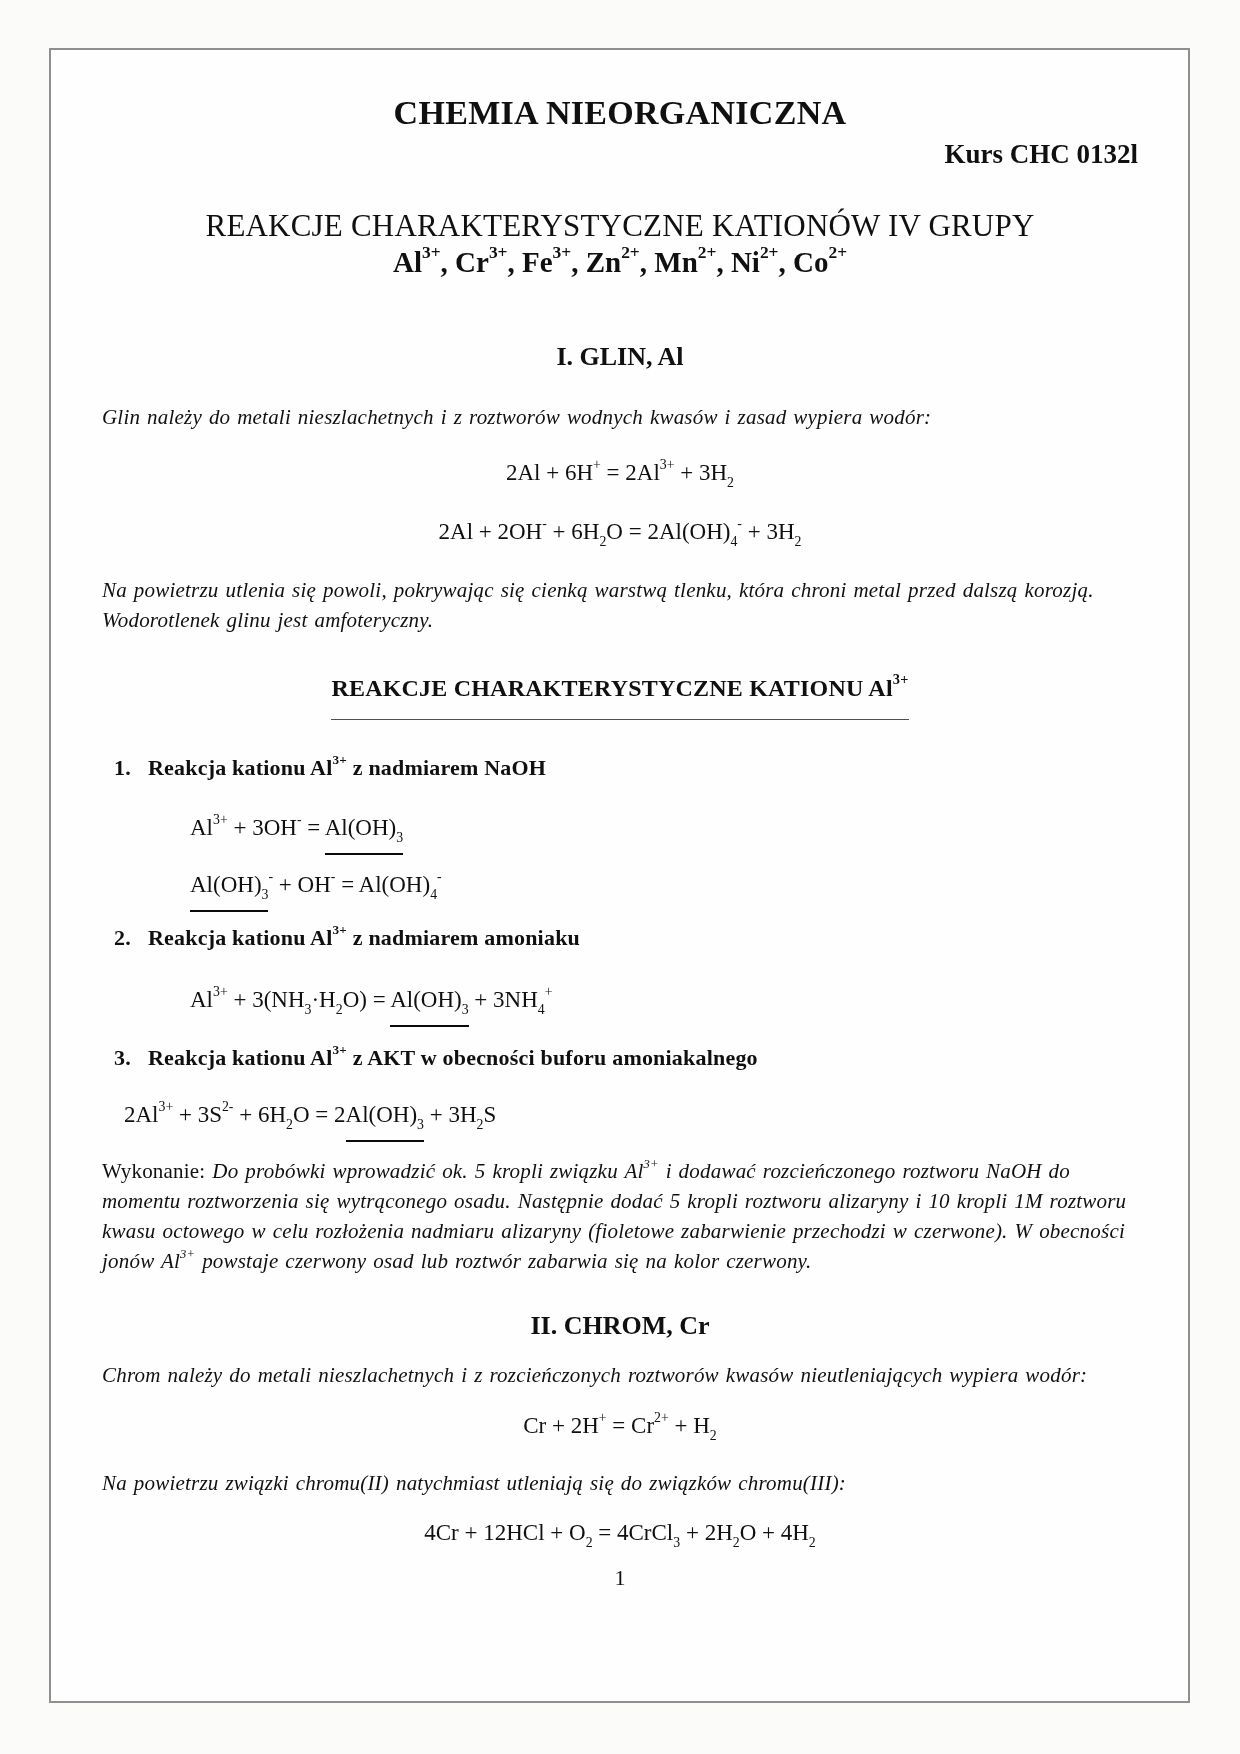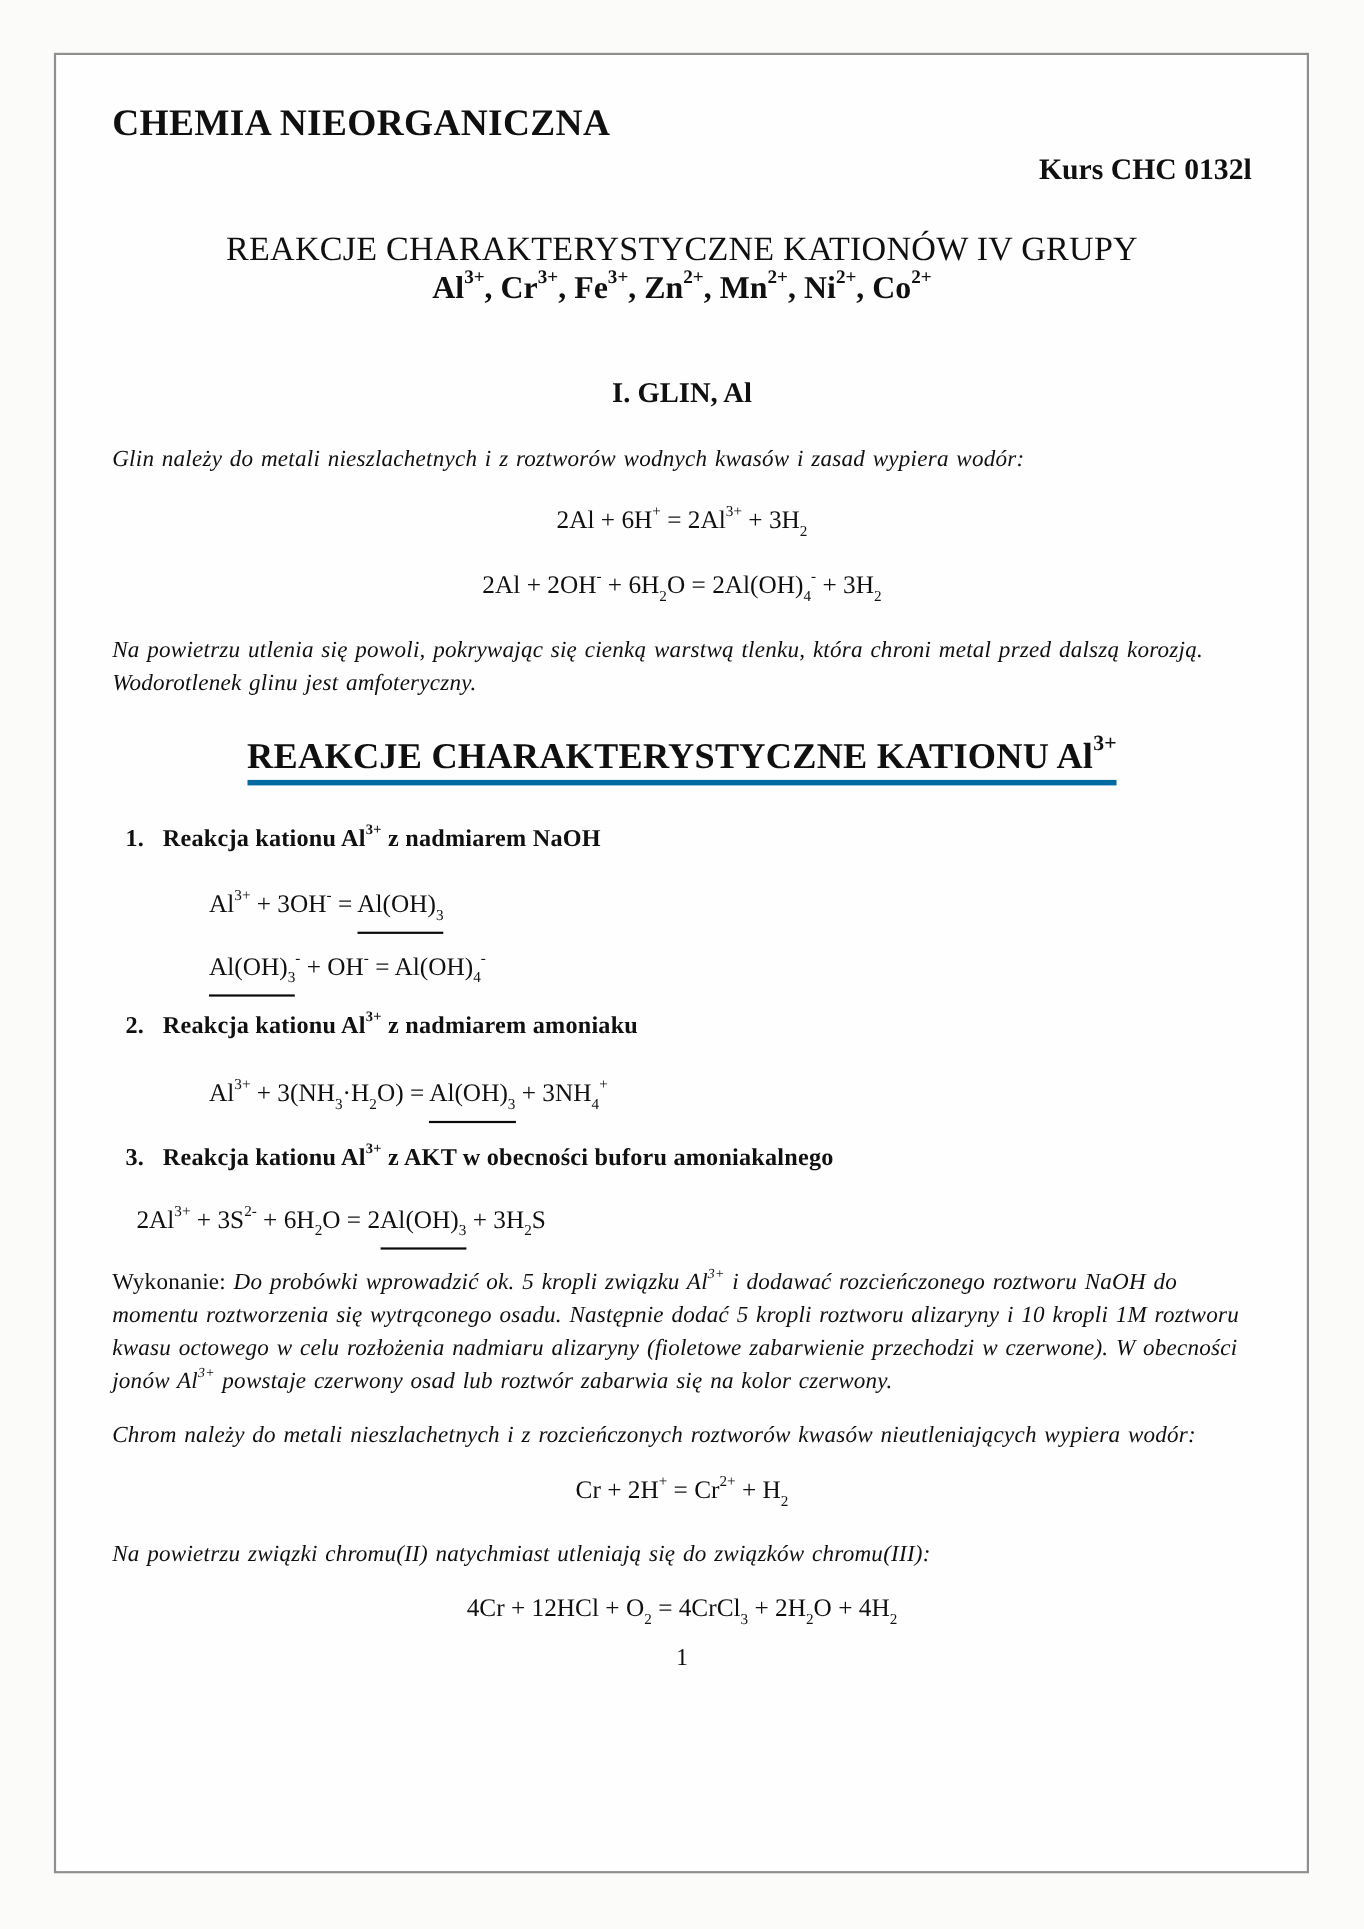--- a/index.html
+++ b/index.html
@@ -11,36 +11,36 @@
   }
   .page{
     position:absolute;left:49px;top:48px;width:1141px;height:1655px;
     box-sizing:border-box;border:2px solid #8f8f8f;background:#fefefe;
     padding:44px 50px 0 51px;overflow:hidden;
   }
   sup{font-size:0.60em;line-height:0;position:relative;top:-0.18em;}
   sub{font-size:0.60em;line-height:0;position:relative;bottom:-0.12em;}
   .ul{border-bottom:2px solid #0a0a0a;padding-bottom:13px;}
   .rm{font-style:normal;}
-  .h1{text-align:left;font-weight:bold;font-size:34px;line-height:38px;letter-spacing:0.3px;}
+  .h1{text-align:center;font-weight:bold;font-size:34px;line-height:38px;letter-spacing:0.3px;}
   .h-kurs{text-align:right;font-weight:bold;font-size:27px;line-height:33px;margin-top:6px;}
   .h-sub{text-align:center;font-weight:normal;font-size:31px;line-height:37px;margin-top:36px;letter-spacing:0.2px;}
   .h-ions{text-align:center;font-weight:bold;font-size:29px;line-height:36px;margin-top:0;}
   .h-sec{text-align:center;font-weight:bold;font-size:26px;line-height:30px;}
   .h-sec.glin{margin-top:62px;}
   .h-sec.chrom{margin-top:35px;}
   .para{font-style:italic;font-size:21px;line-height:30px;margin:0;letter-spacing:0.2px;word-spacing:1.5px;}
   .para.p-glin{margin-top:30px;}
   .para.p-note{margin-top:28px;}
   .para.p-wyk{margin-top:26px;}
   .para.p-chrom{margin-top:19px;}
   .para.p-note2{margin-top:27px;}
   .h2-wrap{text-align:center;margin-top:38px;}
-  .h2{display:inline-block;font-weight:bold;font-size:33px;line-height:30px;
-      border-bottom:5px solid #0369a1;padding-bottom:6px;letter-spacing:0.2px;}
+  .h2{display:inline-block;font-weight:bold;font-size:24px;line-height:30px;
+      border-bottom:1px solid #0369a1;padding-bottom:16px;letter-spacing:0.2px;}
   .item{font-weight:bold;font-size:22px;line-height:27px;margin-left:12px;letter-spacing:0.2px;}
   .item .num{display:inline-block;width:34px;}
   .item.i1{margin-top:34px;}
   .item.i2{margin-top:24px;}
   .item.i3{margin-top:29px;}
   .item.i4{margin-top:29px;}
   .eq{font-size:23px;line-height:31px;white-space:nowrap;}
   .eq.center{text-align:center;}
   .eq.ind{margin-left:88px;}
   .eq.ind2{margin-left:74px;}
@@ -90,20 +90,21 @@
   <div class="eq ind e5"><span>Al</span><sup>3+</sup><span> + 3(NH</span><sub>3</sub><span>·H</span><sub>2</sub><span>O) = </span><span class="ul"><span>Al(OH)</span><sub>3</sub></span><span> + 3NH</span><sub>4</sub><sup>+</sup></div>
 
   <div class="item i3">
     <span class="num">3.</span><span><span>Reakcja kationu Al</span><sup>3+</sup><span> z AKT w obecności buforu amoniakalnego</span></span>
   </div>
   <div class="eq ind2 e6"><span>2Al</span><sup>3+</sup><span> + 3S</span><sup>2-</sup><span> + 6H</span><sub>2</sub><span>O = 2</span><span class="ul"><span>Al(OH)</span><sub>3</sub></span><span> + 3H</span><sub>2</sub><span>S</span></div>
 
 
   <p class="para p-wyk"><span class="rm">Wykonanie: </span><span>Do probówki wprowadzić ok. 5 kropli związku Al</span><sup>3+</sup><span> i dodawać rozcieńczonego roztworu NaOH do momentu roztworzenia się wytrąconego osadu. Następnie dodać 5 kropli roztworu alizaryny i 10 kropli 1M roztworu kwasu octowego w celu rozłożenia nadmiaru alizaryny (fioletowe zabarwienie przechodzi w czerwone). W obecności jonów Al</span><sup>3+</sup><span> powstaje czerwony osad lub roztwór zabarwia się na kolor czerwony.</span></p>
 
+  <div class="h-sec chrom">II. CHROM, Cr</div>
 
   <p class="para p-chrom">Chrom należy do metali nieszlachetnych i z rozcieńczonych roztworów kwasów nieutleniających wypiera wodór:</p>
 
   <div class="eq center e7"><span>Cr + 2H</span><sup>+</sup><span> = Cr</span><sup>2+</sup><span> + H</span><sub>2</sub></div>
 
   <p class="para p-note2">Na powietrzu związki chromu(II) natychmiast utleniają się do związków chromu(III):</p>
 
   <div class="eq center e8"><span>4Cr + 12HCl + O</span><sub>2</sub><span> = 4CrCl</span><sub>3</sub><span> + 2H</span><sub>2</sub><span>O + 4H</span><sub>2</sub></div>
 
   <div class="pagenum">1</div>

